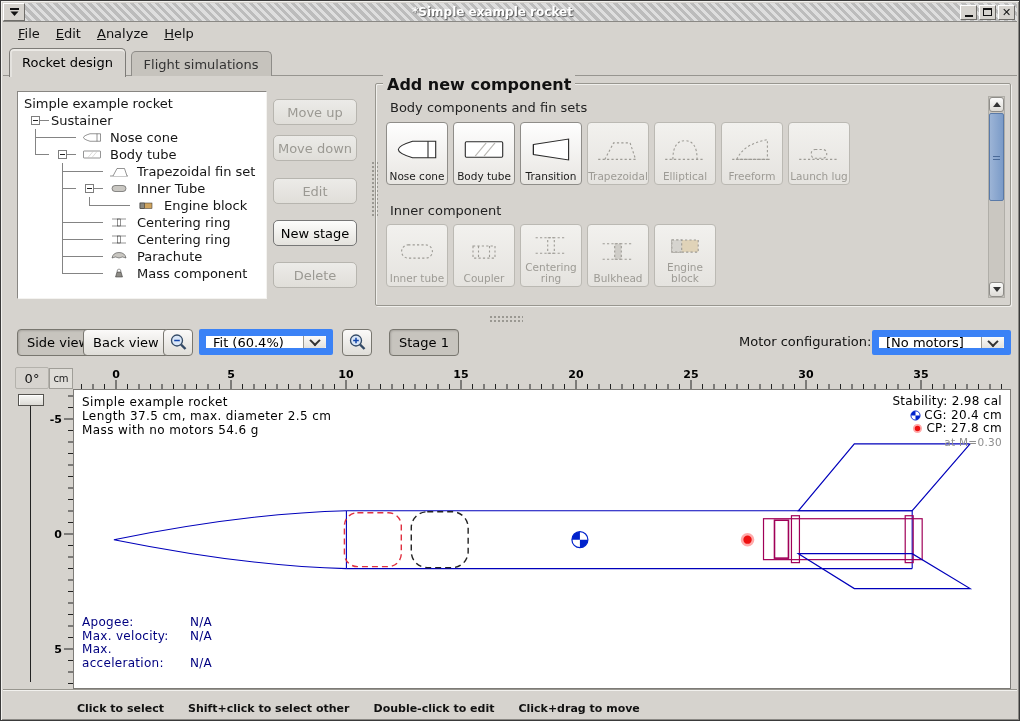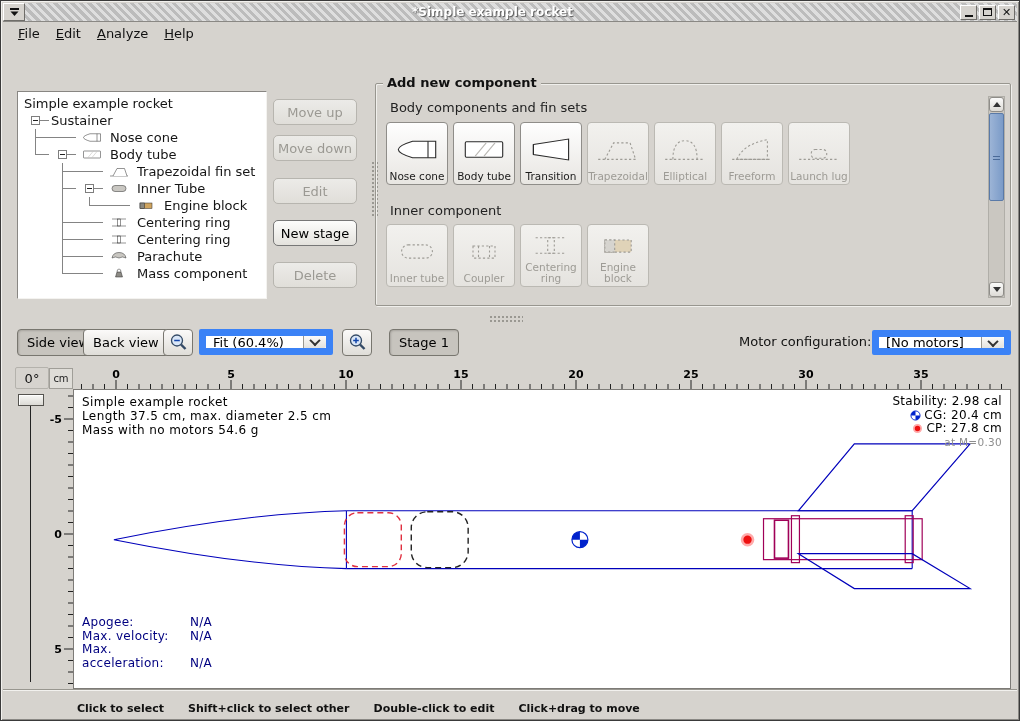--- a/index.html
+++ b/index.html
@@ -46,21 +46,21 @@
 
   .btncol { position:absolute; left:270px; top:0; width:84px; height:100%; }
   .abtn { position:absolute; left:0; width:84px; height:26px; border-radius:5px; font-size:13px; display:flex; align-items:center; justify-content:center; }
   .abtn.enabled { background:linear-gradient(#fdfdfc,#e4e2dd); border:1px solid #777; color:#000; cursor:pointer; }
   .abtn.disabled { background:linear-gradient(#ecebe8,#e0ded9); border:1px solid #b7b5af; color:#9b9993; }
 
   .vsplit { position:absolute; left:368px; top:85px; width:9px; height:55px;
     background-image:radial-gradient(#9a9892 1px, transparent 1.2px); background-size:4px 4px; }
 
   .groupbox { position:absolute; left:372px; top:7px; width:636px; height:223px; border:1px solid #98968f; border-radius:2px; box-shadow:inset 1px 1px 0 #f0efec, 1px 1px 0 #f0efec; }
-  .grouptitle { position:absolute; top:-9px; left:7px; background:#d6d3ce; padding:0 4px; font-size:13px; font-weight:bold; color:#111; }
+  .grouptitle { position:absolute; top:-9px; left:7px; background:#d6d3ce; padding:0 4px; font-size:16px; font-weight:bold; color:#111; }
   .cgroup-label { position:absolute; left:14px; font-size:13px; color:#222; }
   .crow { position:absolute; left:10px; display:flex; gap:5px; }
   .cbtn { width:62px; height:63px; border-radius:4px; display:flex; flex-direction:column; align-items:center; padding:4px 1px 2px; }
   .cbtn.enabled { background:linear-gradient(#fefefe,#e8e6e2); border:1px solid #8f8d89; }
   .cbtn.disabled { background:linear-gradient(#f2f1ee,#e5e3df); border:1px solid #bbb9b3; }
   .cbtn .cicon { flex:1; display:flex; align-items:center; justify-content:center; }
   .cbtn .clabel { font-size:10.5px; line-height:11px; text-align:center; }
   .cbtn.enabled .clabel { color:#1a1a1a; }
   .cbtn.disabled .clabel { color:#9d9b95;text-align:center; }
 
@@ -137,20 +137,24 @@
     </div>
   </div>
 
   <div class="menubar" id="menubar">
       <div class="menu-item"><u>F</u>ile</div>
       <div class="menu-item"><u>E</u>dit</div>
       <div class="menu-item"><u>A</u>nalyze</div>
       <div class="menu-item"><u>H</u>elp</div>
     </div>
 
+  <div class="tabrow" id="tabrow">
+      <div class="tab active" style="left: 6px;">Rocket design</div>
+      <div class="tab inactive" style="left: 127.6px;">Flight simulations</div>
+    </div>
 
   <div class="upper">
     <div class="treepanel" id="tree">
         <div class="trow">
           <span class="tlabel">Simple example rocket</span>
         </div>
         <div class="trow">
           <span class="slot e">
             <span class="expander"></span>
           </span>
@@ -369,20 +373,30 @@
             </div>
             <div class="cbtn disabled">
               <span class="cicon">
                 <svg width="44" height="33" viewBox="0 0 40 30">
                   <line x1="6" y1="8" x2="34" y2="8" stroke="#9d9b95" stroke-dasharray="2,2"></line>
                   <line x1="6" y1="22" x2="34" y2="22" stroke="#9d9b95" stroke-dasharray="2,2"></line>
                   <rect x="17" y="8" width="6" height="14" fill="none" stroke="#9d9b95" stroke-dasharray="2,2"></rect>
                 </svg>
               </span>
               <span class="clabel">Centering ring</span>
+            </div>
+            <div class="cbtn disabled">
+              <span class="cicon">
+                <svg width="44" height="33" viewBox="0 0 40 30">
+                  <line x1="6" y1="8" x2="34" y2="8" stroke="#9d9b95" stroke-dasharray="2,2"></line>
+                  <line x1="6" y1="22" x2="34" y2="22" stroke="#9d9b95" stroke-dasharray="2,2"></line>
+                  <rect x="17" y="8" width="6" height="14" fill="#cfcdc8" stroke="#9d9b95" stroke-dasharray="2,2"></rect>
+                </svg>
+              </span>
+              <span class="clabel">Bulkhead</span>
             </div>
             <div class="cbtn disabled">
               <span class="cicon">
                 <svg width="44" height="33" viewBox="0 0 40 30">
                   <rect x="8" y="10" width="24" height="11" fill="#e0d3b8" stroke="#9d9b95" stroke-dasharray="2,2"></rect>
                   <rect x="8" y="10" width="9" height="11" fill="#d6d4cf" stroke="#9d9b95" stroke-dasharray="2,2"></rect>
                 </svg>
               </span>
               <span class="clabel">Engine block</span>
             </div>

